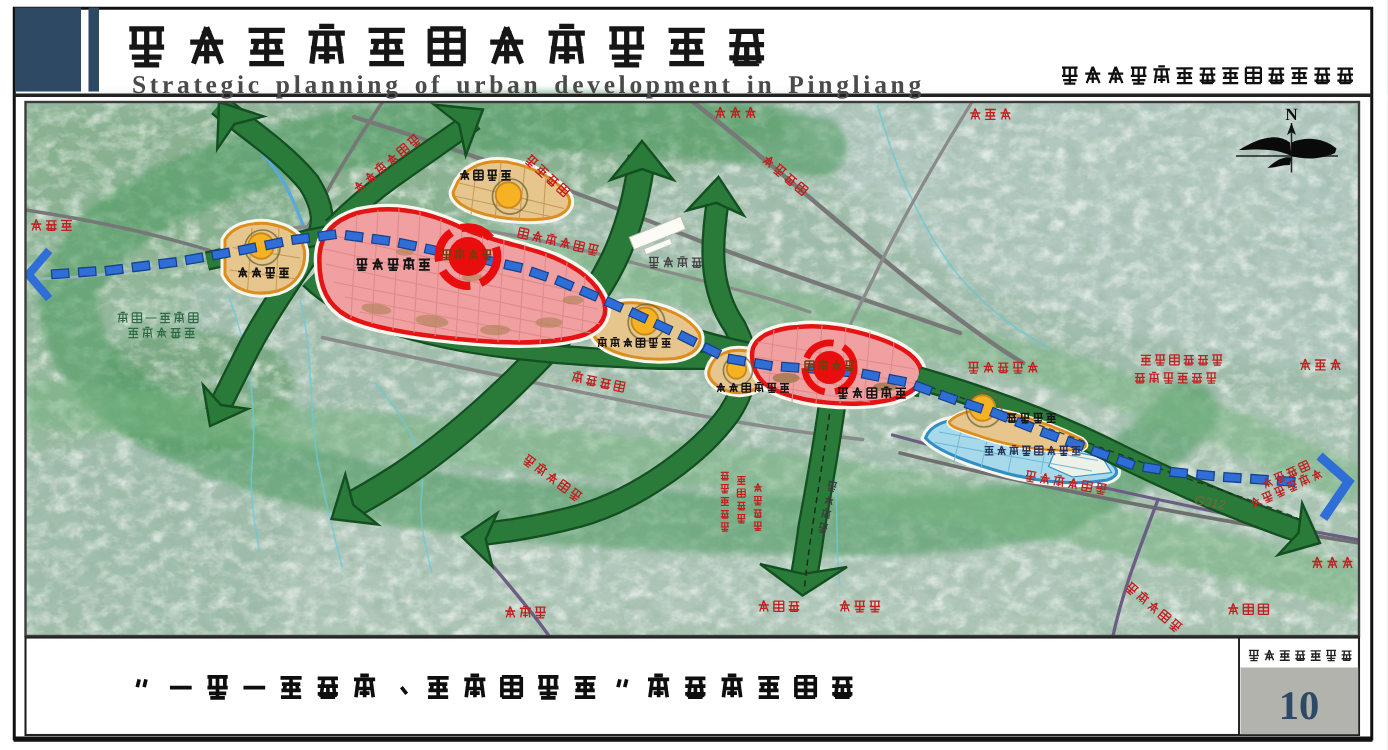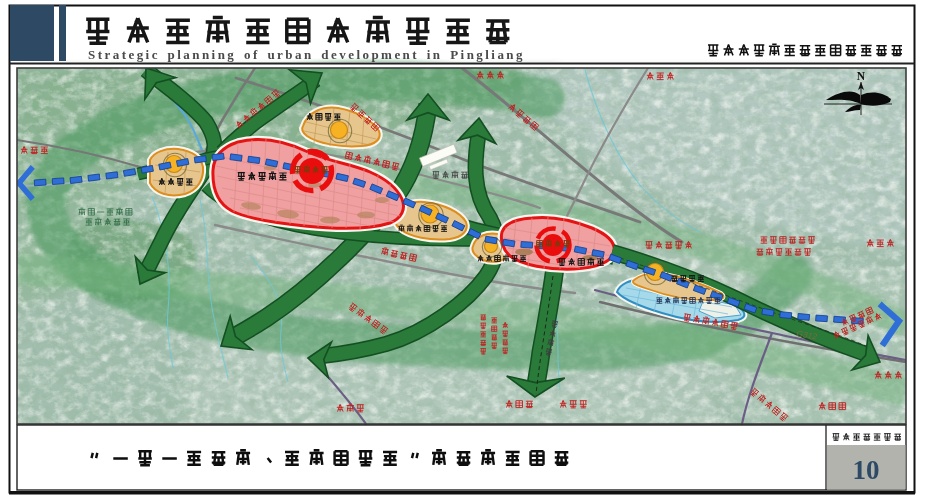--- a/index.html
+++ b/index.html
@@ -1,15 +1,15 @@
 <!DOCTYPE html>
 <html><head><meta charset="utf-8">
 <style>
 html,body{margin:0;padding:0;width:925px;height:500px;background:#ffffff;overflow:hidden;}
-.eng{position:absolute;left:88px;top:46.5px;font-family:"Liberation Serif",serif;font-weight:bold;font-size:13px;letter-spacing:2.45px;word-spacing:2px;color:#4a4a4a;white-space:nowrap;}
+.eng{position:absolute;left:88px;top:46.5px;font-family:"Liberation Serif",serif;font-weight:bold;font-size:17px;letter-spacing:2.45px;word-spacing:2px;color:#4a4a4a;white-space:nowrap;}
 </style></head>
 <body>
 <svg width="925" height="500" viewBox="0 0 925 500" style="position:absolute;left:0;top:0">
     <defs>
 <filter id="texL" x="0" y="0" width="100%" height="100%">
  <feTurbulence type="fractalNoise" baseFrequency="0.09 0.12" numOctaves="5" seed="11" result="n"></feTurbulence>
  <feColorMatrix in="n" type="matrix" values="0 0 0 0 1  0 0 0 0 1  0 0 0 0 0.98  1.3 1.3 1.3 0 -1.75"></feColorMatrix>
 </filter>
 <filter id="texD" x="0" y="0" width="100%" height="100%">
  <feTurbulence type="fractalNoise" baseFrequency="0.1 0.12" numOctaves="5" seed="4" result="n"></feTurbulence>

